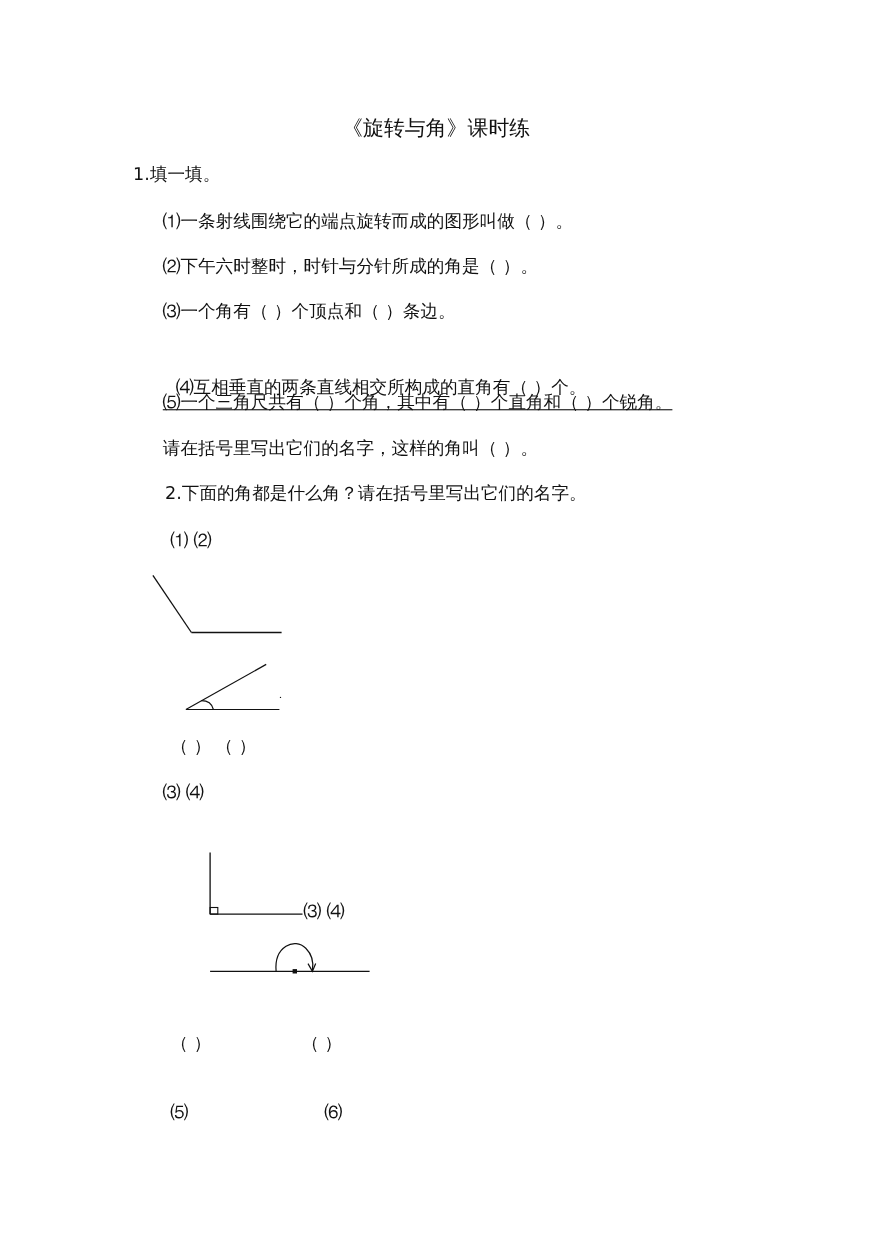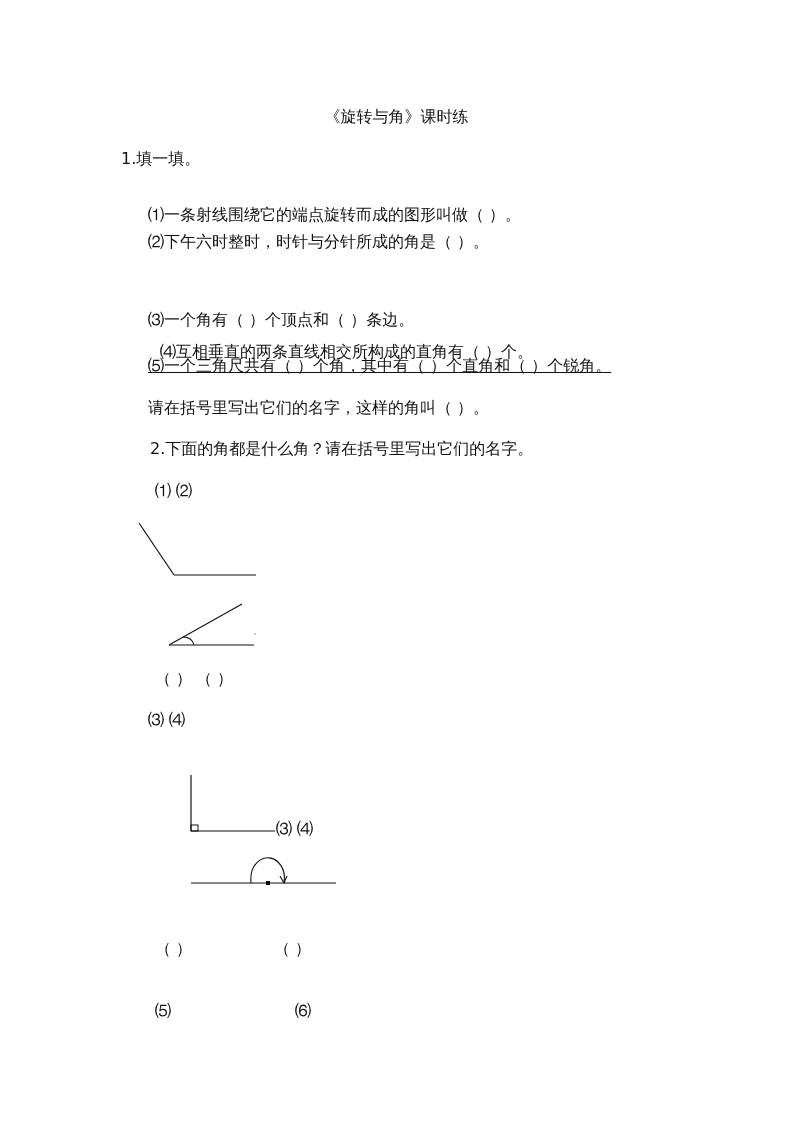--- a/index.html
+++ b/index.html
@@ -2,33 +2,33 @@
 <html><head>
   <meta charset="utf-8">
   <style>
     html, body { margin: 0; padding: 0; background: #ffffff; }
     body {
       width: 793px; height: 1122px; position: relative; overflow: hidden;
       font-family: "DejaVu Sans", "Liberation Sans", sans-serif;
       color: #111111;
     }
     .t { position: absolute; font-size: 16px; line-height: 16px; white-space: nowrap; }
-    .title { left: 0; width: 793px; text-align: center; top: 109px; font-size: 16px; }
+    .title { left: 0; width: 793px; text-align: center; top: 109px; font-size: 19px; }
     svg.fig { position: absolute; left: 0; top: 0; width: 793px; height: 1122px; pointer-events: none; }
   </style>
 </head>
 <body>
 
 <div class="t title">《旋转与角》课时练</div>
 
 <div class="t" style="left:121px; top:151px;">1.填一填。</div>
 
-<div class="t" style="left:148px; top:207px;">⑴一条射线围绕它的端点旋转而成的图形叫做（ ）。</div>
+<div class="t" style="left:148px; top:193px;">⑴一条射线围绕它的端点旋转而成的图形叫做（ ）。</div>
 <div class="t" style="left:148px; top:234px;text-align:right;">⑵下午六时整时，时针与分针所成的角是（ ）。</div>
-<div class="t" style="left:148px; top:275px;margin-top:37px;">⑶一个角有（ ）个顶点和（ ）条边。</div>
+<div class="t" style="left:148px; top:275px;">⑶一个角有（ ）个顶点和（ ）条边。</div>
 <div class="t" style="left:160px; top:317px;margin-top:27px;">⑷互相垂直的两条直线相交所构成的直角有（ ）个。</div>
 <div class="t" style="left:148px; top:358px;text-decoration:underline;">⑸一个三角尺共有（ ）个角，其中有（ ）个直角和（ ）个锐角。</div>
 <div class="t" style="left:148px; top:400px;">请在括号里写出它们的名字，这样的角叫（ ）。</div>
 
 <div class="t" style="left:150px; top:441px;">2.下面的角都是什么角？请在括号里写出它们的名字。</div>
 
 <div class="t" style="left:155px; top:483px;">⑴ ⑵</div>
 
 <div class="t" style="left:155px; top:671px;">（ ）</div>
 <div class="t" style="left:196px; top:671px;">（ ）</div>

